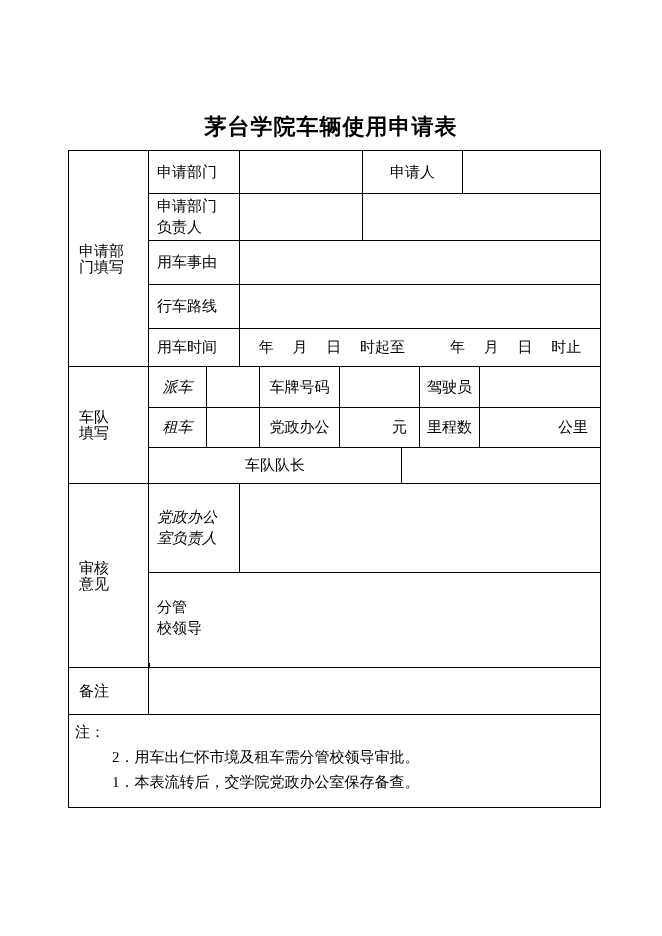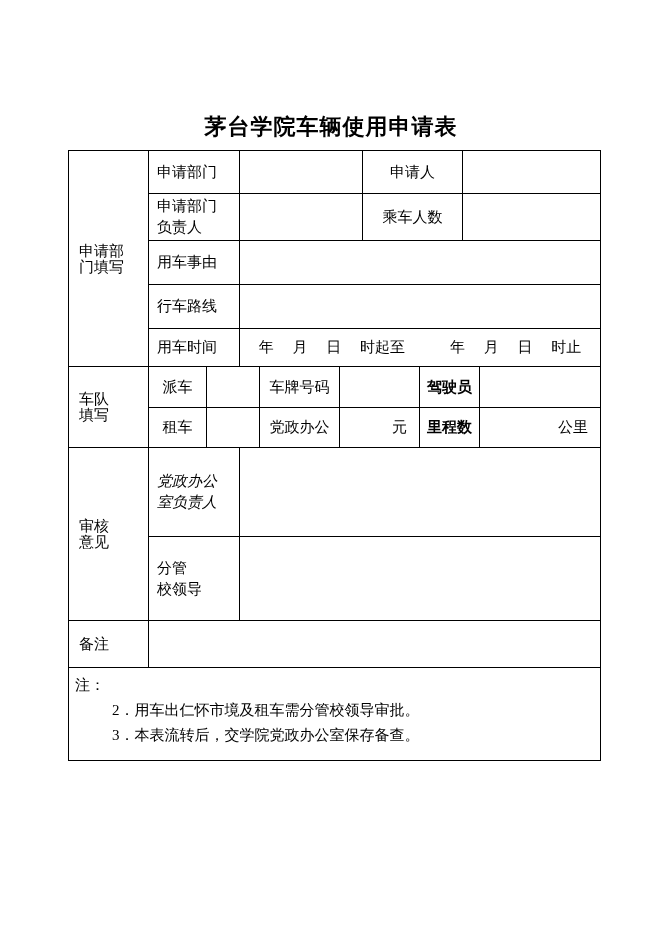--- a/index.html
+++ b/index.html
@@ -41,33 +41,33 @@
   .cell + .cell { border-left: 1px solid #000; }
 
   .lbl  { padding-left: 8px; }
   .ctr  { justify-content: center; text-align: center; }
   .end  { justify-content: flex-end; padding-right: 12px; }
   .grow { flex: 1 1 auto; }
 
   .w90  { flex: 0 0 90px; }
   .w123 { flex: 0 0 123px; }
   .w100 { flex: 0 0 100px; }
-  .w57  { flex: 0 0 57px; }
+  .w57  { flex: 0 0 57px; font-style: italic; }
   .w53  { flex: 0 0 53px; }
   .w80  { flex: 0 0 80px; font-family: Liberation Serif, serif; }
-  .w60  { flex: 0 0 60px; font-weight: bold; }
+  .w60  { flex: 0 0 60px; }
   .w252 { flex: 0 0 252px; }
 
   .h38 { min-height: 38px; }
   .h40 { min-height: 40px; }
   .h36 { min-height: 36px; }
   .h42 { min-height: 42px; }
   .h44 { min-height: 44px; }
   .h46 { min-height: 46px; }
-  .h84 { min-height: 84px; }
+  .h84 { min-height: 84px; flex-direction: column; }
   .h88 { min-height: 88px; font-style: italic; }
 
   .time { justify-content: center; white-space: pre; text-align: right; }
 
   .notes { padding: 5px 6px 12px 6px; }
   .notes-label { line-height: 25px; }
   .note-item { margin-left: 37px; line-height: 25px; }
 </style>
 </head>
 <body>
@@ -85,21 +85,20 @@
         <div class="row h42">
           <div class="cell lbl w90">申请部门</div>
           <div class="cell w123"></div>
           <div class="cell ctr w100">申请人</div>
           <div class="cell grow"></div>
         </div>
         <div class="row h44">
           <div class="cell lbl w90">申请部门
 负责人</div>
           <div class="cell w123"></div>
-          <div class="cell ctr w100">乘车人数</div>
           <div class="cell grow"></div>
         </div>
         <div class="row h44">
           <div class="cell lbl w90">用车事由</div>
           <div class="cell grow"></div>
         </div>
         <div class="row h44">
           <div class="cell lbl w90">行车路线</div>
           <div class="cell grow"></div>
         </div>
@@ -123,20 +122,24 @@
           <div class="cell grow"></div>
         </div>
         <div class="row h40">
           <div class="cell ctr w57">租车</div>
           <div class="cell w53"></div>
           <div class="cell ctr w80">党政办公</div>
           <div class="cell end w80">元</div>
           <div class="cell ctr w60">里程数</div>
           <div class="cell end grow">公里</div>
         </div>
+        <div class="row h36">
+          <div class="cell ctr w252">车队队长</div>
+          <div class="cell grow"></div>
+        </div>
       </div>
     </div>
 
     <div class="section">
       <div class="sec-label">审核
 意见</div>
       <div class="sec-content">
         <div class="row h88">
           <div class="cell lbl w90">党政办公
 室负责人</div>
@@ -155,17 +158,17 @@
       <div class="sec-content">
         <div class="row h46">
           <div class="cell grow"></div>
         </div>
       </div>
     </div>
 
     <div class="notes">
       <div class="notes-label">注：</div>
       <div class="note-item">2．用车出仁怀市境及租车需分管校领导审批。</div>
-      <div class="note-item">3．本表流转后，交学院党政办公室保存备查。</div>
+      <div class="note-item">1．本表流转后，交学院党政办公室保存备查。</div>
     </div>
 
   </div>
 </div>
 
 </body></html>

